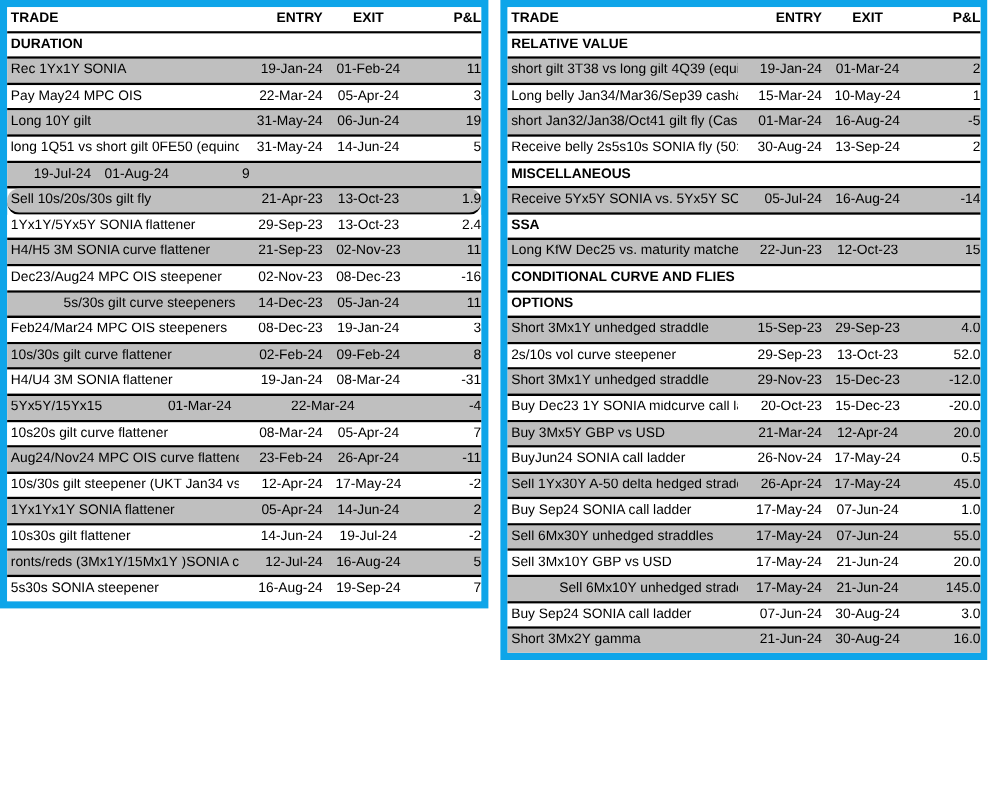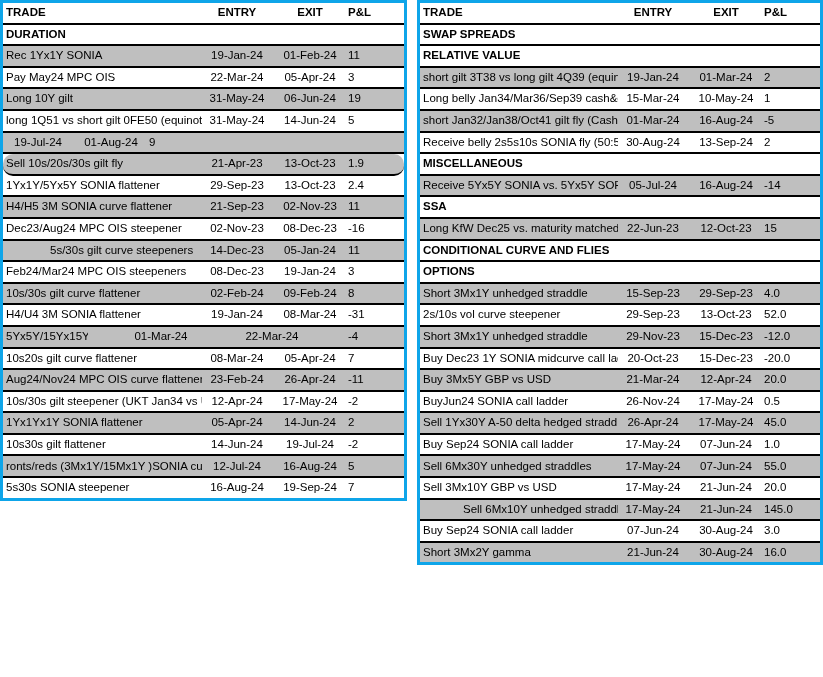--- a/index.html
+++ b/index.html
@@ -11,21 +11,21 @@
   #canvas {
     position: relative;
     width: 823px;
     height: 677px;
     background: #ffffff;
     overflow: hidden;
   }
   .ttable {
     position: absolute;
     top: 0;
-    border: 3px solid #0ea5e9;
+    border: 6px solid #0ea5e9;
     background: #fff;
     box-sizing: border-box;
   }
   #left-table  { left: 0px;   width: 407px; }
   #right-table { left: 417px; width: 406px; }
 
   .trow {
     display: flex;
     align-items: center;
     height: 19.6px;
@@ -39,23 +39,23 @@
 
   .header-row .cell { font-weight: bold; }
   .section-row { font-weight: bold; }
 
   .cell { flex: none; overflow: hidden; white-space: nowrap; }
   .c-trade {
     flex: 1 1 auto;
     padding-left: 3px;
     min-width: 0;
   }
-  .c-entry { width: 70px; text-align: center; }
+  .c-entry { width: 70px; text-align: right; }
   .c-exit  { width: 76px; text-align: center; }
-  .c-pnl   { width: 56px; text-align: left; }
+  .c-pnl   { width: 56px; text-align: right; }
 </style>
 </head>
 <body>
 
 <div id="canvas">
   <div class="ttable" id="left-table">
       <div class="trow header-row">
         <div class="cell c-trade">TRADE</div>
         <div class="cell c-entry">ENTRY</div>
         <div class="cell c-exit">EXIT</div>
@@ -191,23 +191,20 @@
       </div>
     </div>
   <div class="ttable" id="right-table">
       <div class="trow header-row">
         <div class="cell c-trade">TRADE</div>
         <div class="cell c-entry">ENTRY</div>
         <div class="cell c-exit">EXIT</div>
         <div class="cell c-pnl">P&amp;L</div>
       </div>
       <div class="trow section-row">
-        <div class="cell c-trade">SWAP SPREADS</div>
-      </div>
-      <div class="trow section-row">
         <div class="cell c-trade">RELATIVE VALUE</div>
       </div>
       <div class="trow data-row" style="background-color: rgb(191, 191, 191);">
         <div class="cell c-trade">short gilt 3T38 vs long gilt 4Q39 (equinc</div>
         <div class="cell c-entry">19-Jan-24</div>
         <div class="cell c-exit">01-Mar-24</div>
         <div class="cell c-pnl">2</div>
       </div>
       <div class="trow data-row">
         <div class="cell c-trade">Long belly Jan34/Mar36/Sep39 cash&amp;d</div>

